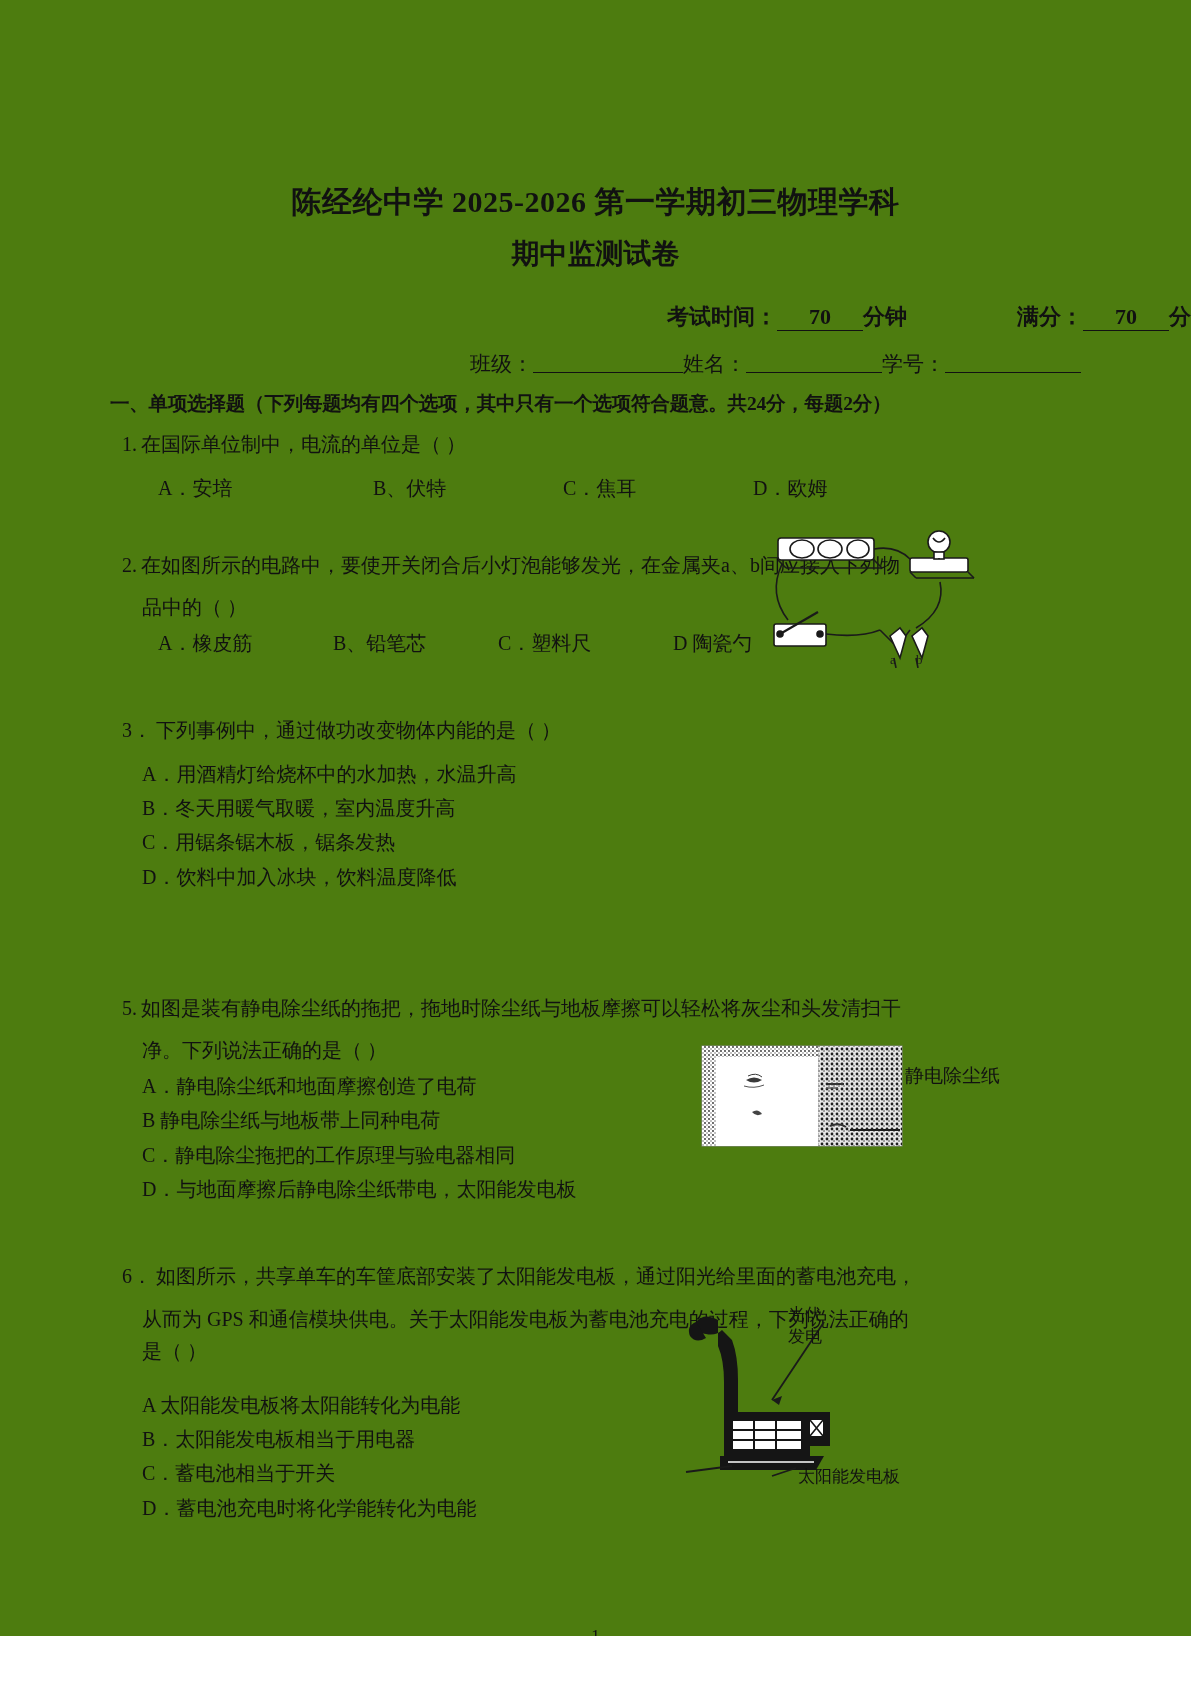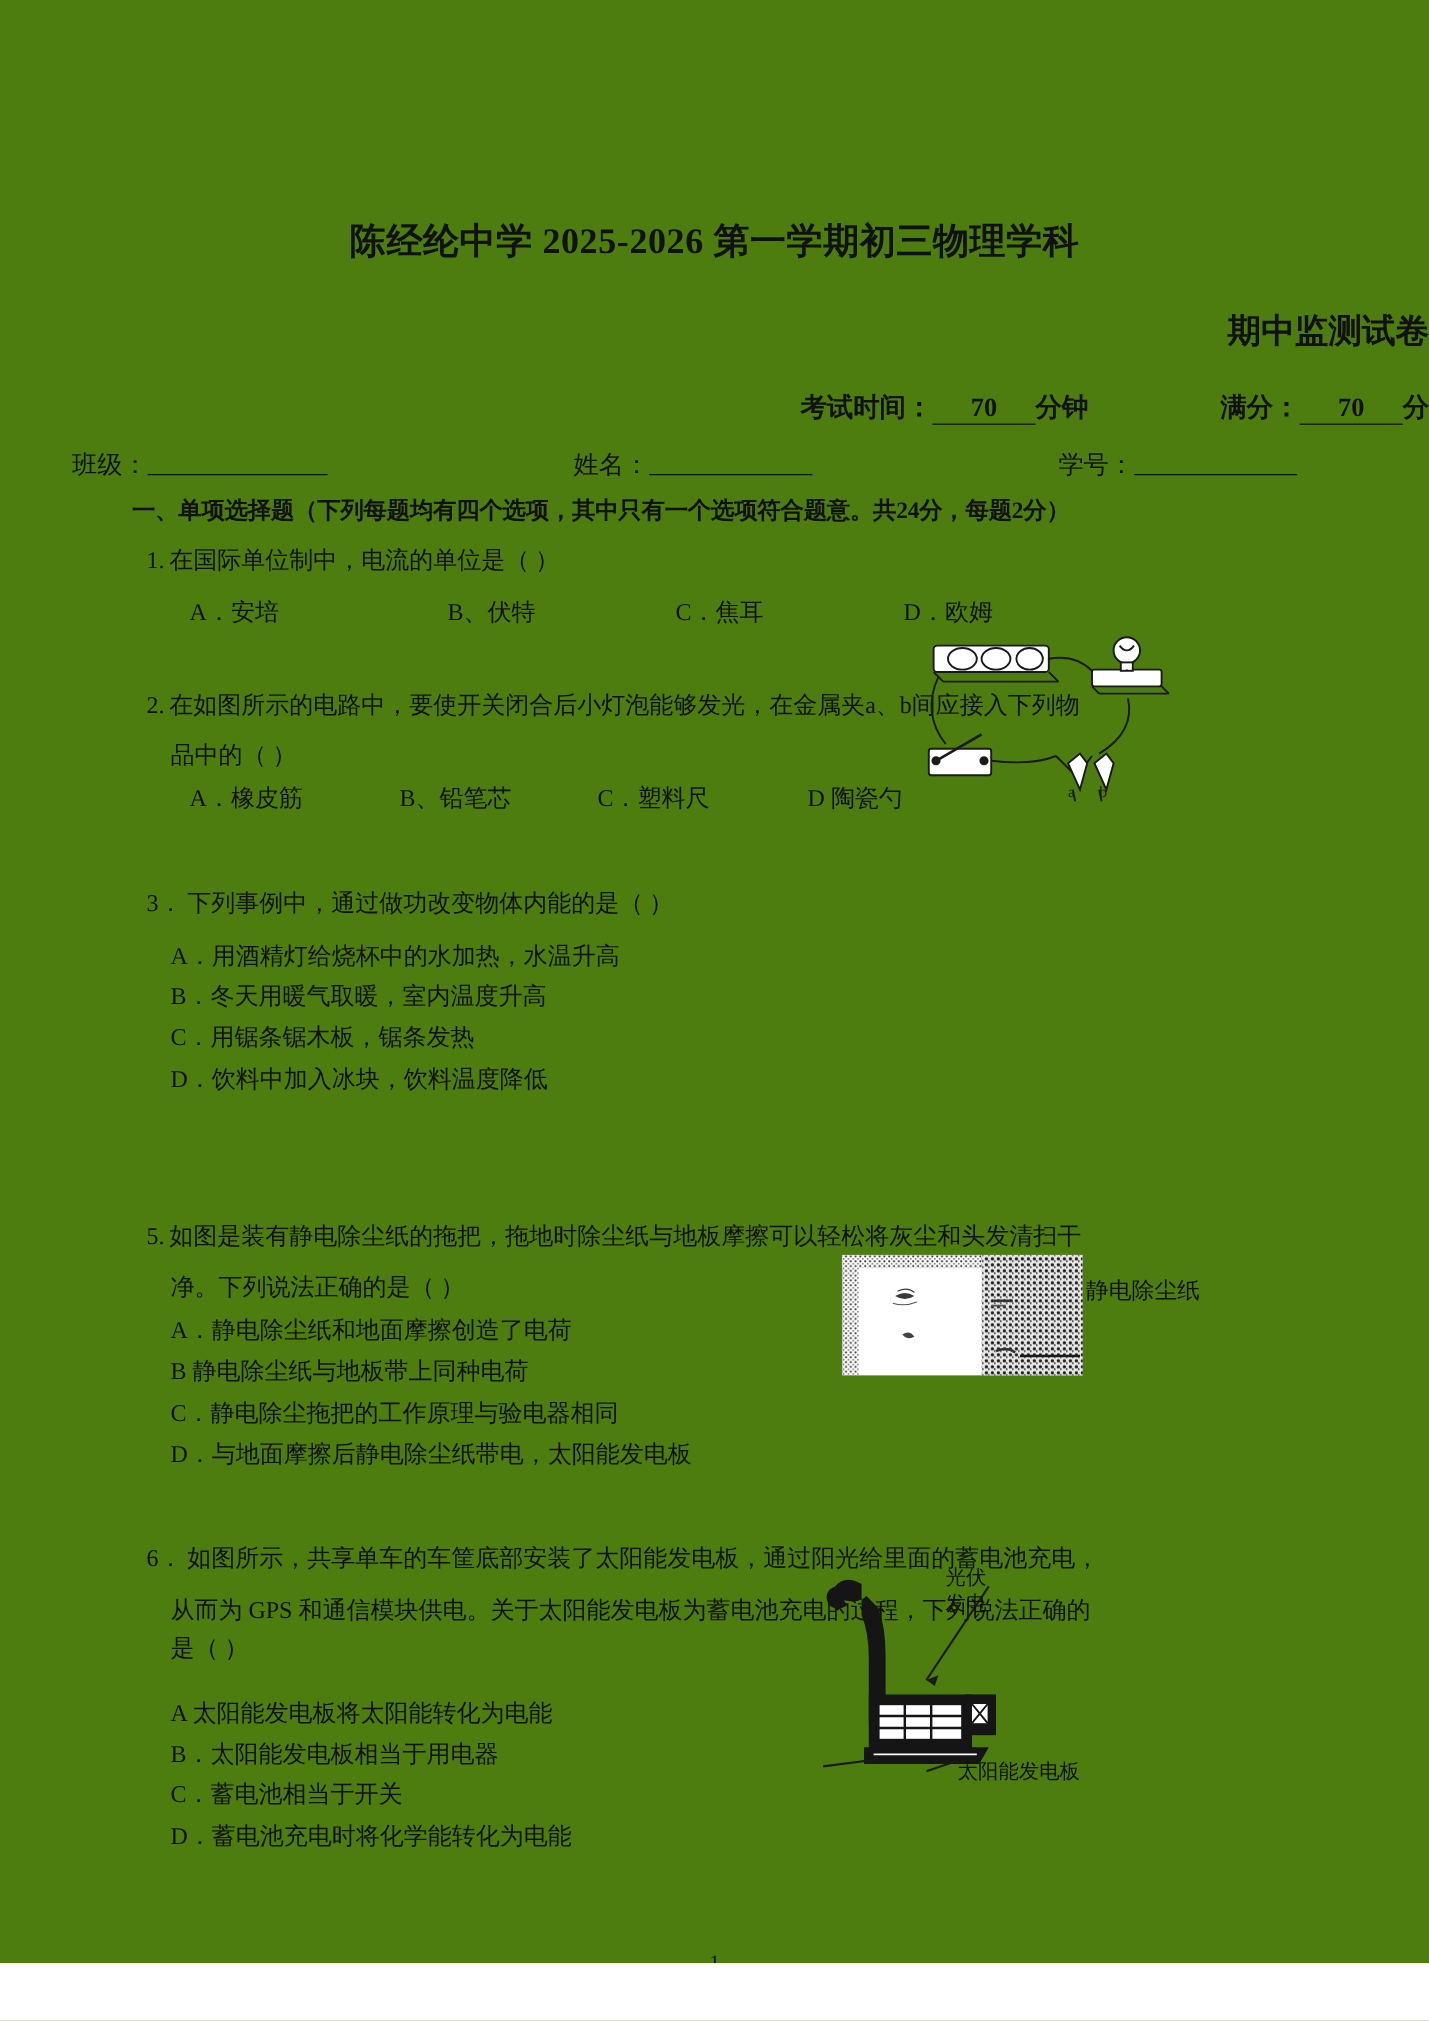--- a/index.html
+++ b/index.html
@@ -31,24 +31,24 @@
   .title-main {
     text-align: center;
     font-size: 30px;
     font-weight: bold;
     letter-spacing: 0.5px;
     margin: 182px 0 0 0;
     padding: 0 90px;
     line-height: 1.35;
   }
   .title-sub {
-    text-align: right;
+    text-align: center;
     font-size: 28px;
     font-weight: bold;
-    margin: 36px 0 0 0;
+    margin: 13px 0 0 0;
     line-height: 1.3;
   }
 
   .exam-meta {
     margin: 30px 0 0 0;
     display: flex;
     justify-content: flex-end;
     gap: 110px;
     font-size: 22px;
     font-weight: bold;
@@ -57,25 +57,24 @@
   .blank-ul {
     display: inline-block;
     border-bottom: 1.6px solid #111;
     text-align: center;
     padding: 0 6px;
     min-width: 74px;
   }
 
   .student-row {
     margin: 18px 0 0 0;
-    padding: 0 110px 0 60px;
+    padding: 0 110px 0 120px;
     display: flex;
-    justify-content: space-between;
+    justify-content: flex-end;
     font-size: 21px;
-    gap: 32px;
   }
   .student-field { white-space: nowrap; }
   .line-blank {
     display: inline-block;
     border-bottom: 1.6px solid #111;
     width: 150px;
     height: 18px;
     vertical-align: -2px;
   }
   .line-blank.short { width: 136px; }

